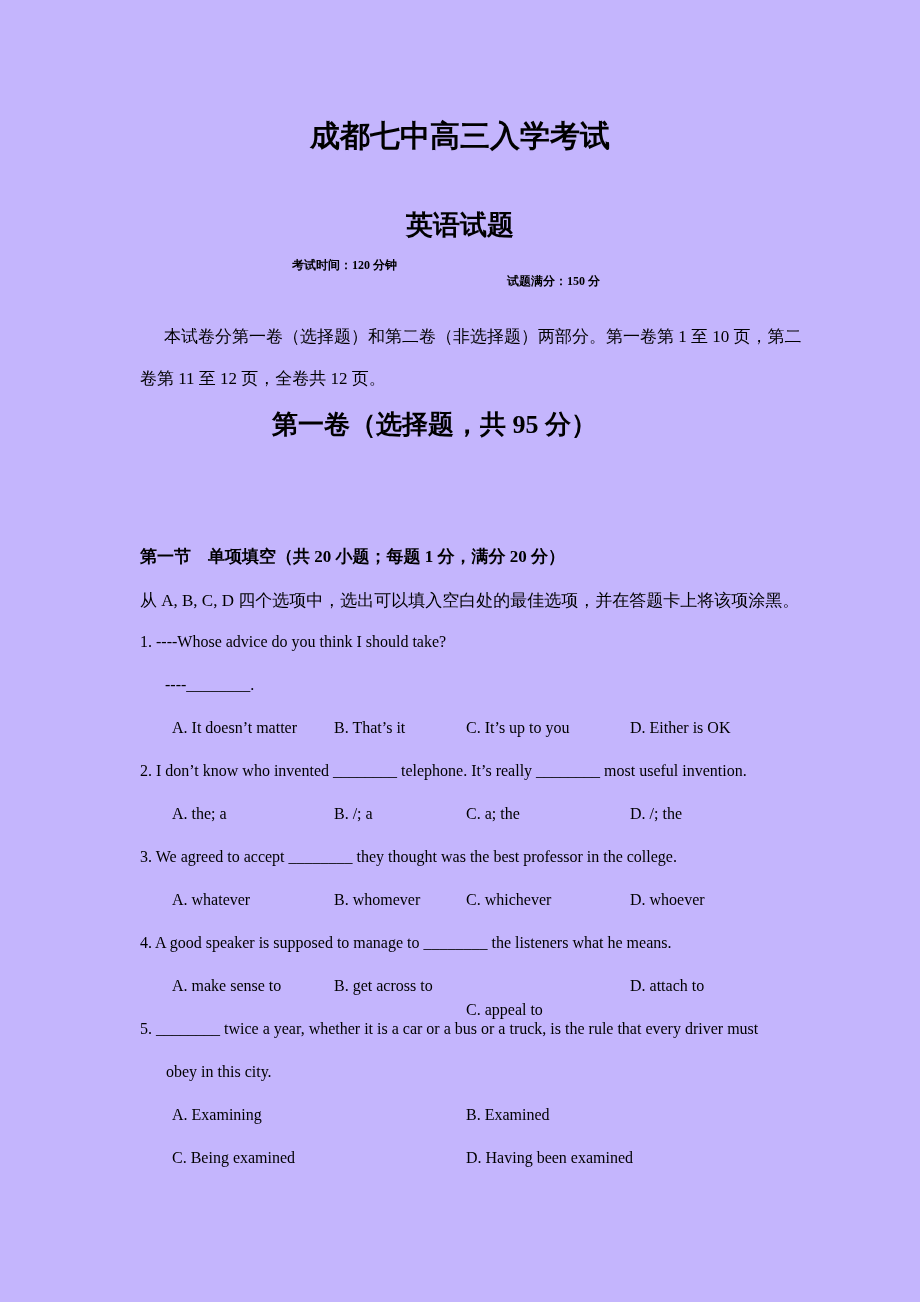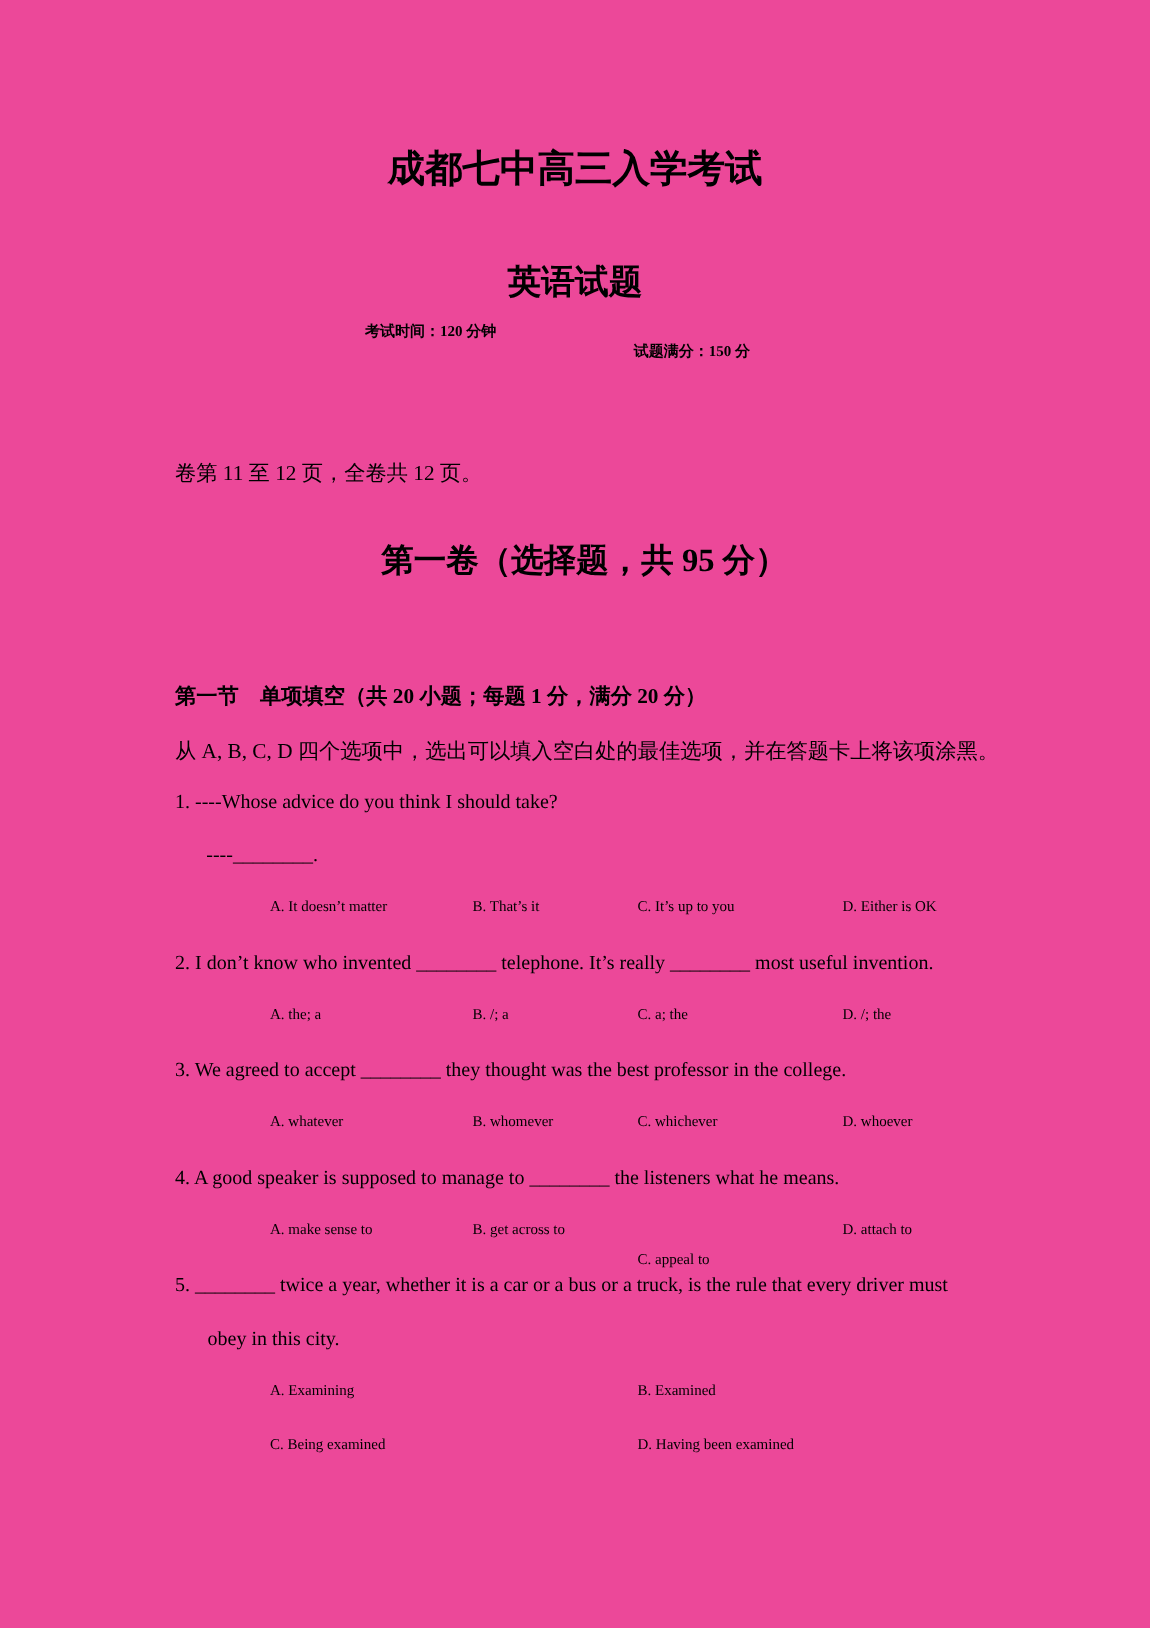--- a/index.html
+++ b/index.html
@@ -1,20 +1,20 @@
 <!DOCTYPE html>
 <html><head>
 <meta charset="utf-8">
 <style>
   html, body { margin: 0; padding: 0; background: #ffffff; }
   .page {
     position: relative;
     width: 920px;
     height: 1302px;
-    background: #ec4899;
+    background: #c4b5fd;
     color: #000000;
     font-family: "Liberation Serif", "DejaVu Serif", serif;
     font-size: 16px;
     overflow: hidden;
   }
   .line {
     position: absolute;
     white-space: pre;
     line-height: 1.15;
   }
@@ -35,36 +35,37 @@
   .cn { font-size: 17px; }
   .volume {
     font-size: 26px;
     font-weight: bold;
   }
   .bold-heading {
     font-size: 17px;
     font-weight: bold;
   }
   .qline { font-size: 16px; }
-  .opt { position: absolute; white-space: pre; font-size: 12px; line-height: 1.15; margin-left: 44px; }
+  .opt { position: absolute; white-space: pre; font-size: 16px; line-height: 1.15; }
 </style>
 </head>
 <body>
 
 <div class="page">
 
   <div class="line title" style="top:119px;">成都七中高三入学考试</div>
   <div class="line subtitle" style="top:166px;">英语试题</div>
 
   <div class="line meta" style="top:259px; left:292px;">考试时间：120 分钟</div>
   <div class="line meta" style="top:259px; left:507px;margin-top:16px;">试题满分：150 分</div>
 
+  <div class="line cn" style="top:327px; left:164px;">本试卷分第一卷（选择题）和第二卷（非选择题）两部分。第一卷第 1 至 10 页，第二</div>
   <div class="line cn" style="top:369px; left:140px;">卷第 11 至 12 页，全卷共 12 页。</div>
 
-  <div class="line volume" style="top:434px; left:272px;margin-left:33px;">第一卷（选择题，共 95 分）</div>
+  <div class="line volume" style="top:410px; left:272px;">第一卷（选择题，共 95 分）</div>
 
   <div class="line bold-heading" style="top:547px; left:140px;">第一节　单项填空（共 20 小题；每题 1 分，满分 20 分）</div>
   <div class="line cn" style="top:591px; left:140px;">从 A, B, C, D 四个选项中，选出可以填入空白处的最佳选项，并在答题卡上将该项涂黑。</div>
 
   <div>
     <div class="line qline" style="top:633px; left:140px;">1. ----Whose advice do you think I should take?</div>
     <div class="line qline" style="top:676px; left:165px;">----________.</div>
     <div>
       <span class="opt" style="top:719px; left:172px;">A. It doesn’t matter</span>
       <span class="opt" style="top:719px; left:334px;">B. That’s it</span>

